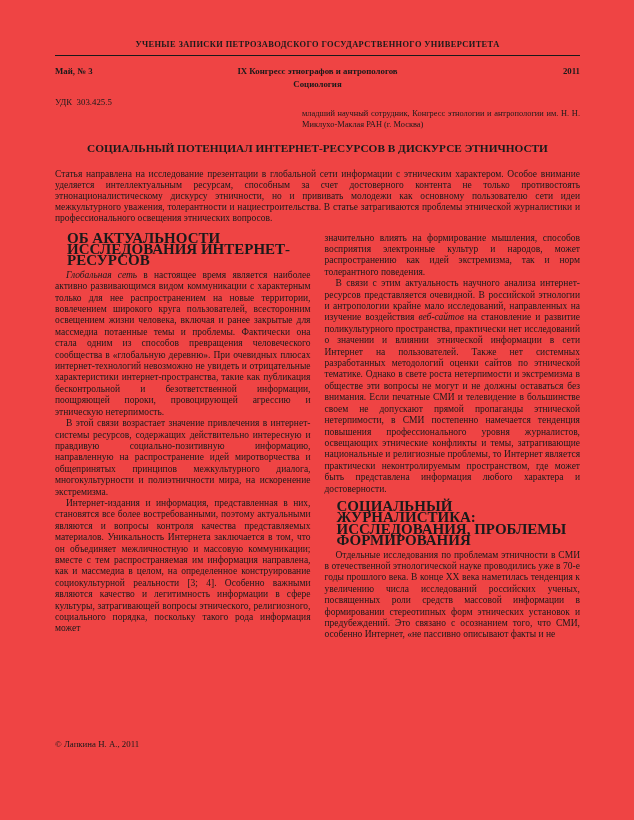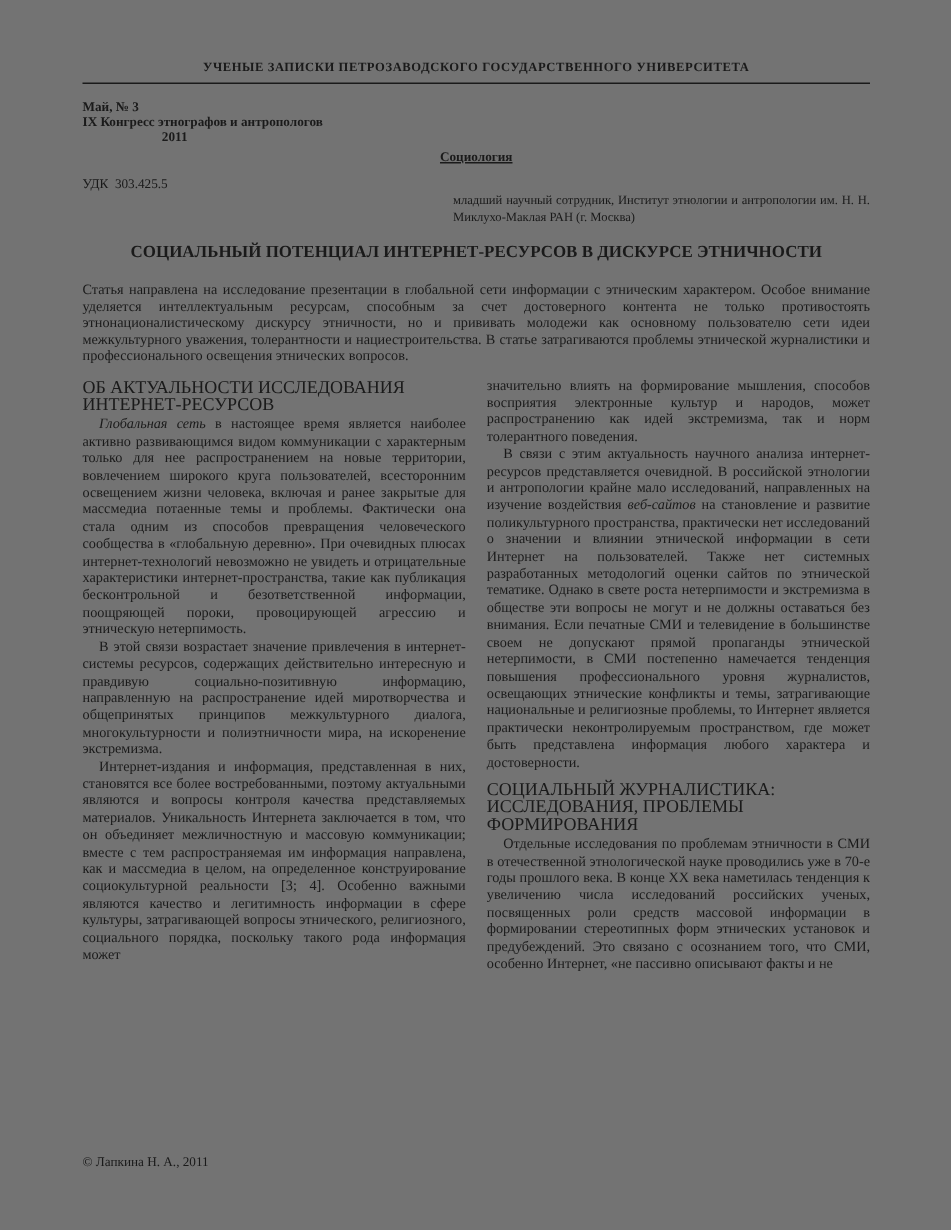--- a/index.html
+++ b/index.html
@@ -6,21 +6,21 @@
     margin: 0;
     padding: 0;
     background: #ffffff;
   }
   .page {
     position: relative;
     width: 634px;
     height: 820px;
     box-sizing: border-box;
     padding: 40px 54px 0 55px;
-    background: #737373;
+    background: #ef4444;
     color: #1a1a1a;
     font-family: "Liberation Serif", "DejaVu Serif", serif;
     overflow: hidden;
   }
   .journal-title {
     text-align: center;
     font-weight: bold;
     font-size: 8.4px;
     letter-spacing: 0.4px;
     margin: 0 0 6px 0;
@@ -29,31 +29,29 @@
     border: 0;
     border-top: 1.2px solid #1a1a1a;
     margin: 0 0 10px 0;
   }
   .issue-row {
     display: flex;
     justify-content: space-between;
     align-items: baseline;
     font-weight: bold;
     font-size: 8.8px;
-    flex-direction: column;
   }
   .issue-row .center { flex: 1; text-align: center; }
   .issue-row .left, .issue-row .right { min-width: 70px; }
   .issue-row .right { text-align: right; }
   .section-line {
     text-align: center;
     font-weight: bold;
     font-size: 8.8px;
     margin-top: 3px;
-    text-decoration: underline;
   }
   .udk {
     font-size: 8.8px;
     margin-top: 8px;
     white-space: pre-wrap;
   }
   .author-block {
     width: 278px;
     margin-left: auto;
     margin-top: 2px;
@@ -96,38 +94,38 @@
   .columns {
     display: flex;
     gap: 14px;
     margin-top: 8px;
   }
   .col {
     flex: 1 1 0;
     min-width: 0;
   }
   .col-heading {
-    font-size: 12px;
-    font-weight: normal;
+    font-size: 15px;
+    font-weight: bold;
     line-height: 11.4px;
-    margin: 6px 0 3px 0;
+    margin: 6px 0 3px 12px;
     white-space: pre-line;
   }
   .col .col-heading:first-child { margin-top: 0; }
   .body-para {
     font-size: 9.5px;
     line-height: 11.4px;
     text-align: justify;
     margin: 0;
   }
   .body-para.indent { text-indent: 11px; }
   .copyright {
     position: absolute;
     left: 55px;
-    top: 769px;
+    top: 739px;
     font-size: 8.8px;
   }
 </style>
 </head>
 <body>
 
 <div class="page">
 
   <div class="journal-title">УЧЕНЫЕ ЗАПИСКИ ПЕТРОЗАВОДСКОГО ГОСУДАРСТВЕННОГО УНИВЕРСИТЕТА</div>
   <hr class="header-rule">
@@ -136,21 +134,21 @@
     <span class="left">Май, № 3</span>
     <span class="center">IX Конгресс этнографов и антропологов</span>
     <span class="right">2011</span>
   </div>
 
   <div class="section-line">Социология</div>
 
   <div class="udk">УДК  303.425.5</div>
 
   <div class="author-block">
-    <p class="author-affiliation">младший научный сотрудник, Институт этнологии и антропологии им. Н. Н. Миклухо-Маклая РАН (г. Москва)</p>
+    <p class="author-affiliation">младший научный сотрудник, Конгресс этнологии и антропологии им. Н. Н. Миклухо-Маклая РАН (г. Москва)</p>
   </div>
 
   <h1 class="article-title">СОЦИАЛЬНЫЙ ПОТЕНЦИАЛ ИНТЕРНЕТ-РЕСУРСОВ В ДИСКУРСЕ ЭТНИЧНОСТИ</h1>
 
   <p class="abstract">Статья направлена на исследование презентации в глобальной сети информации с этническим характером. Особое внимание уделяется интеллектуальным ресурсам, способным за счет достоверного контента не только противостоять этнонационалистическому дискурсу этничности, но и прививать молодежи как основному пользователю сети идеи межкультурного уважения, толерантности и нациестроительства. В статье затрагиваются проблемы этнической журналистики и профессионального освещения этнических вопросов.</p>
 
 
   <div class="columns">
     <div class="col">
         <h3 class="col-heading">ОБ АКТУАЛЬНОСТИ ИССЛЕДОВАНИЯ ИНТЕРНЕТ-РЕСУРСОВ</h3>

